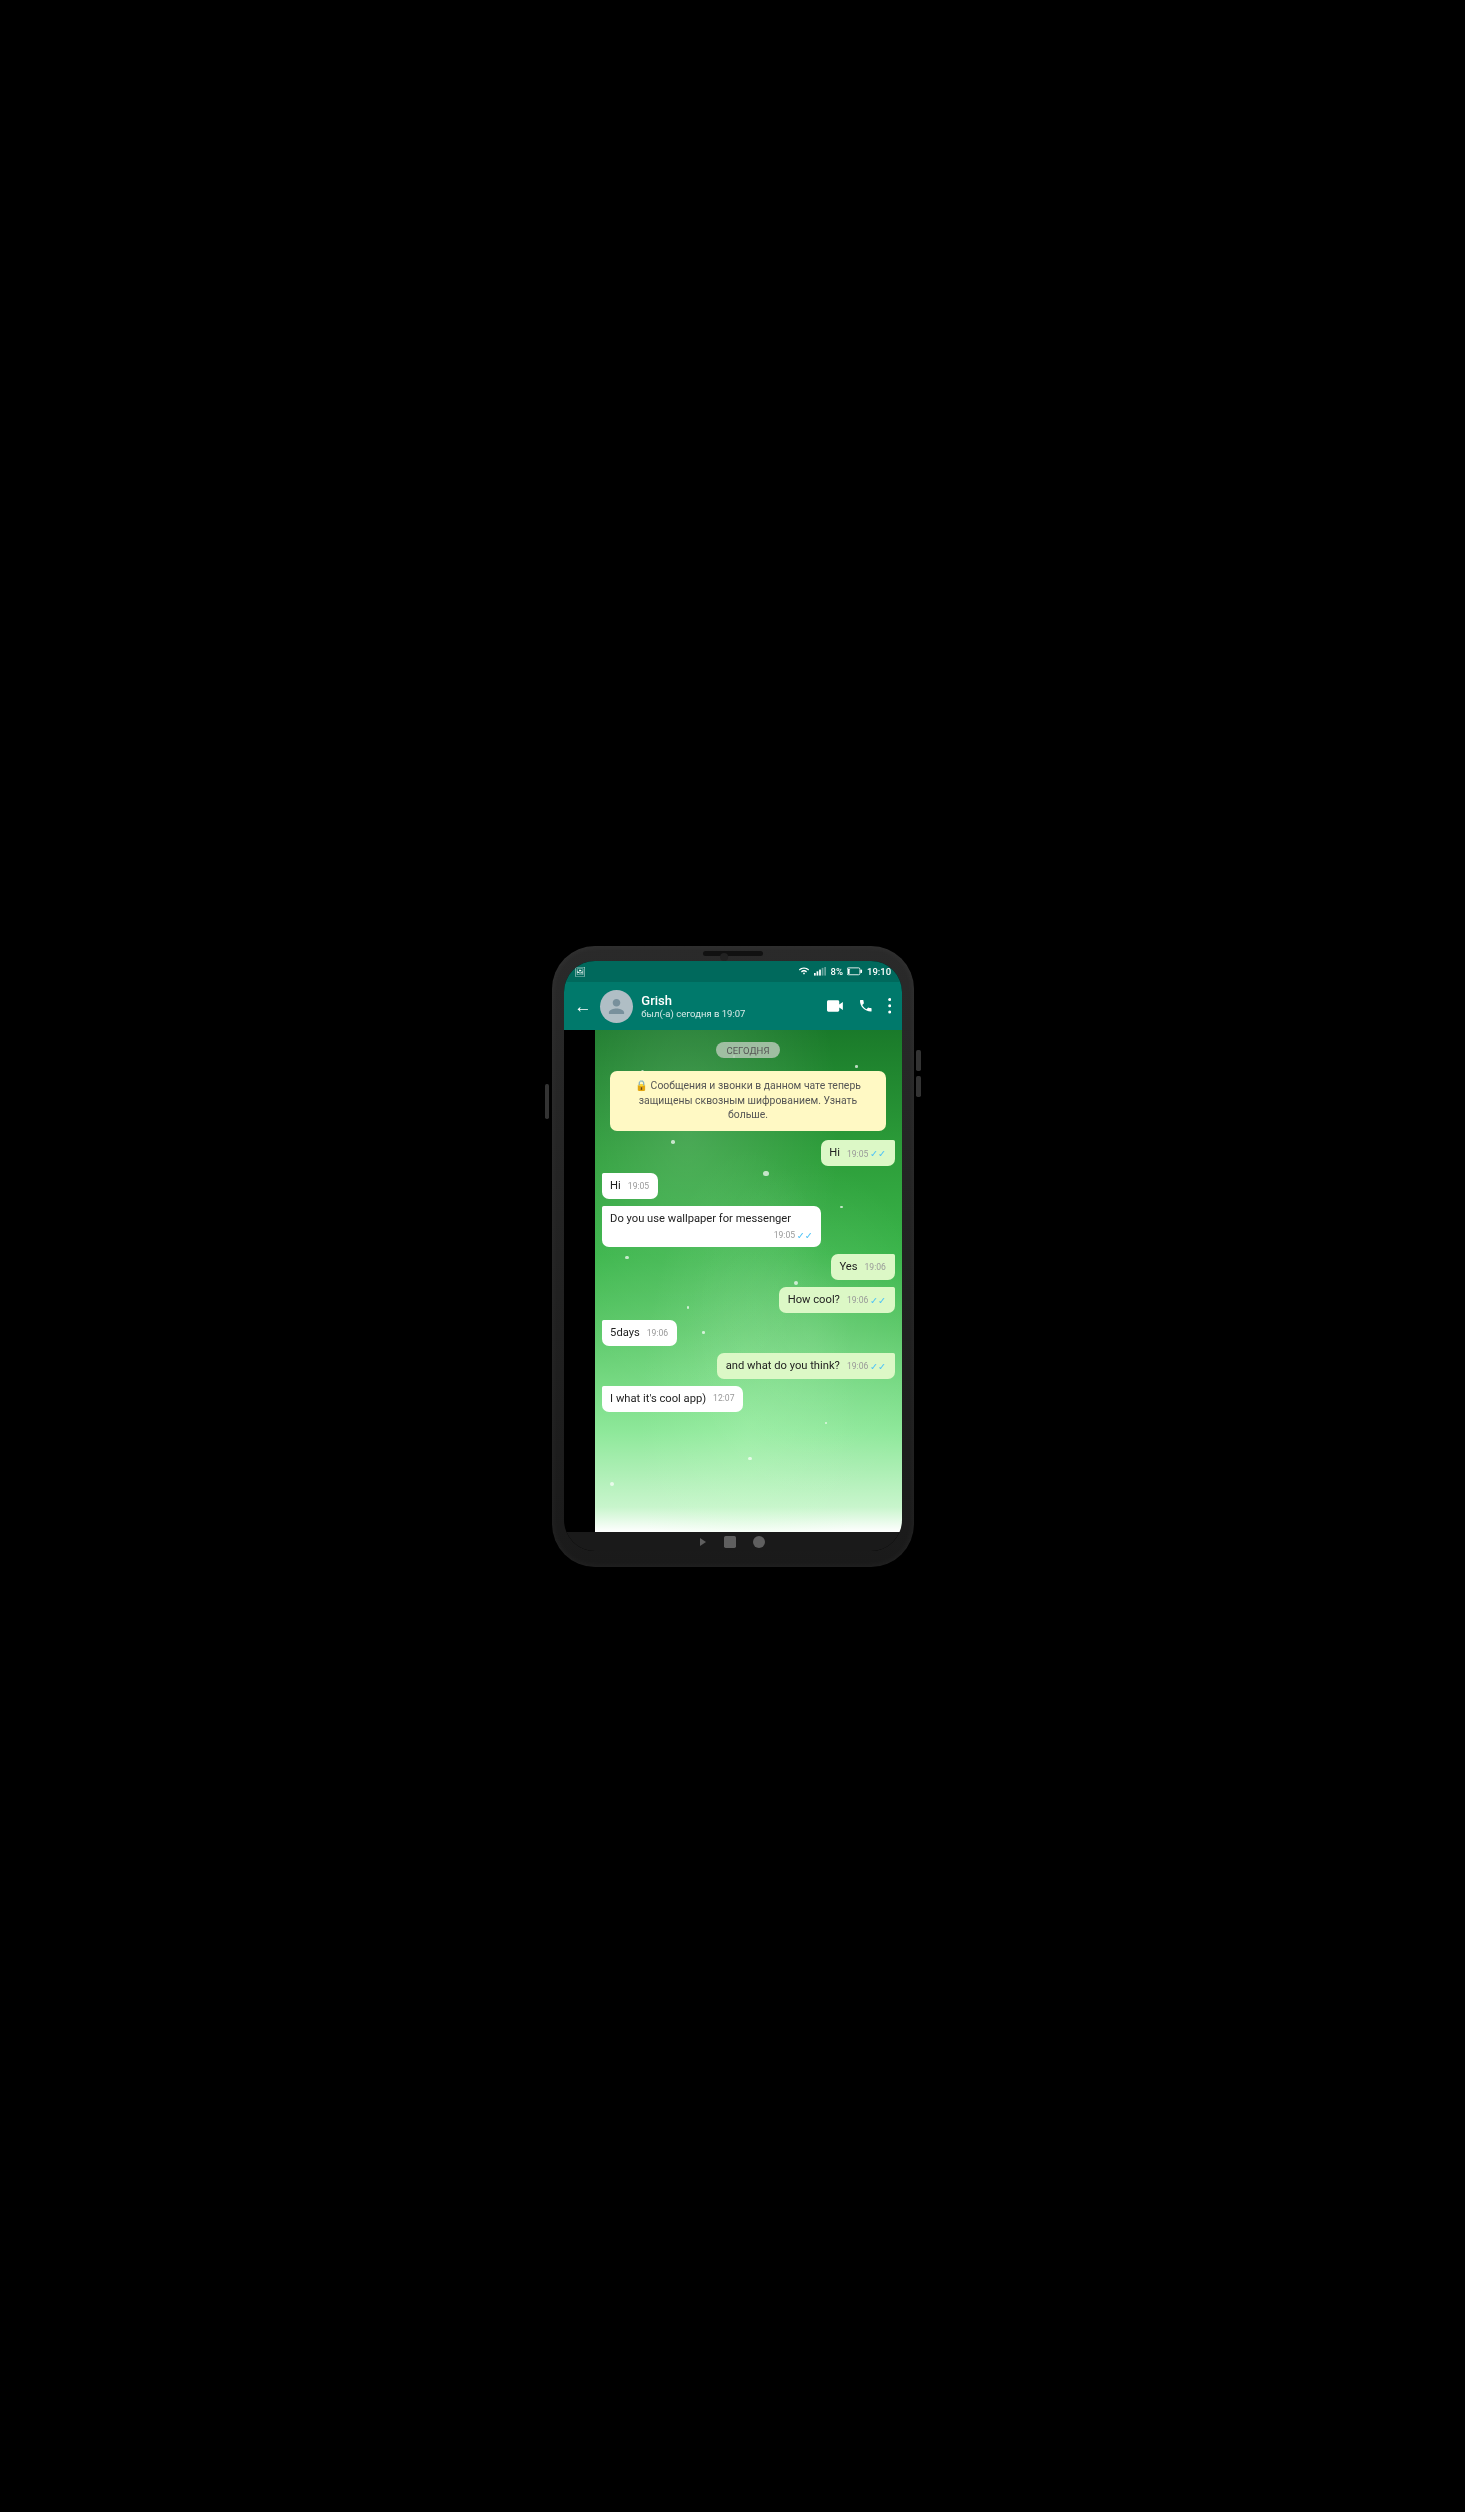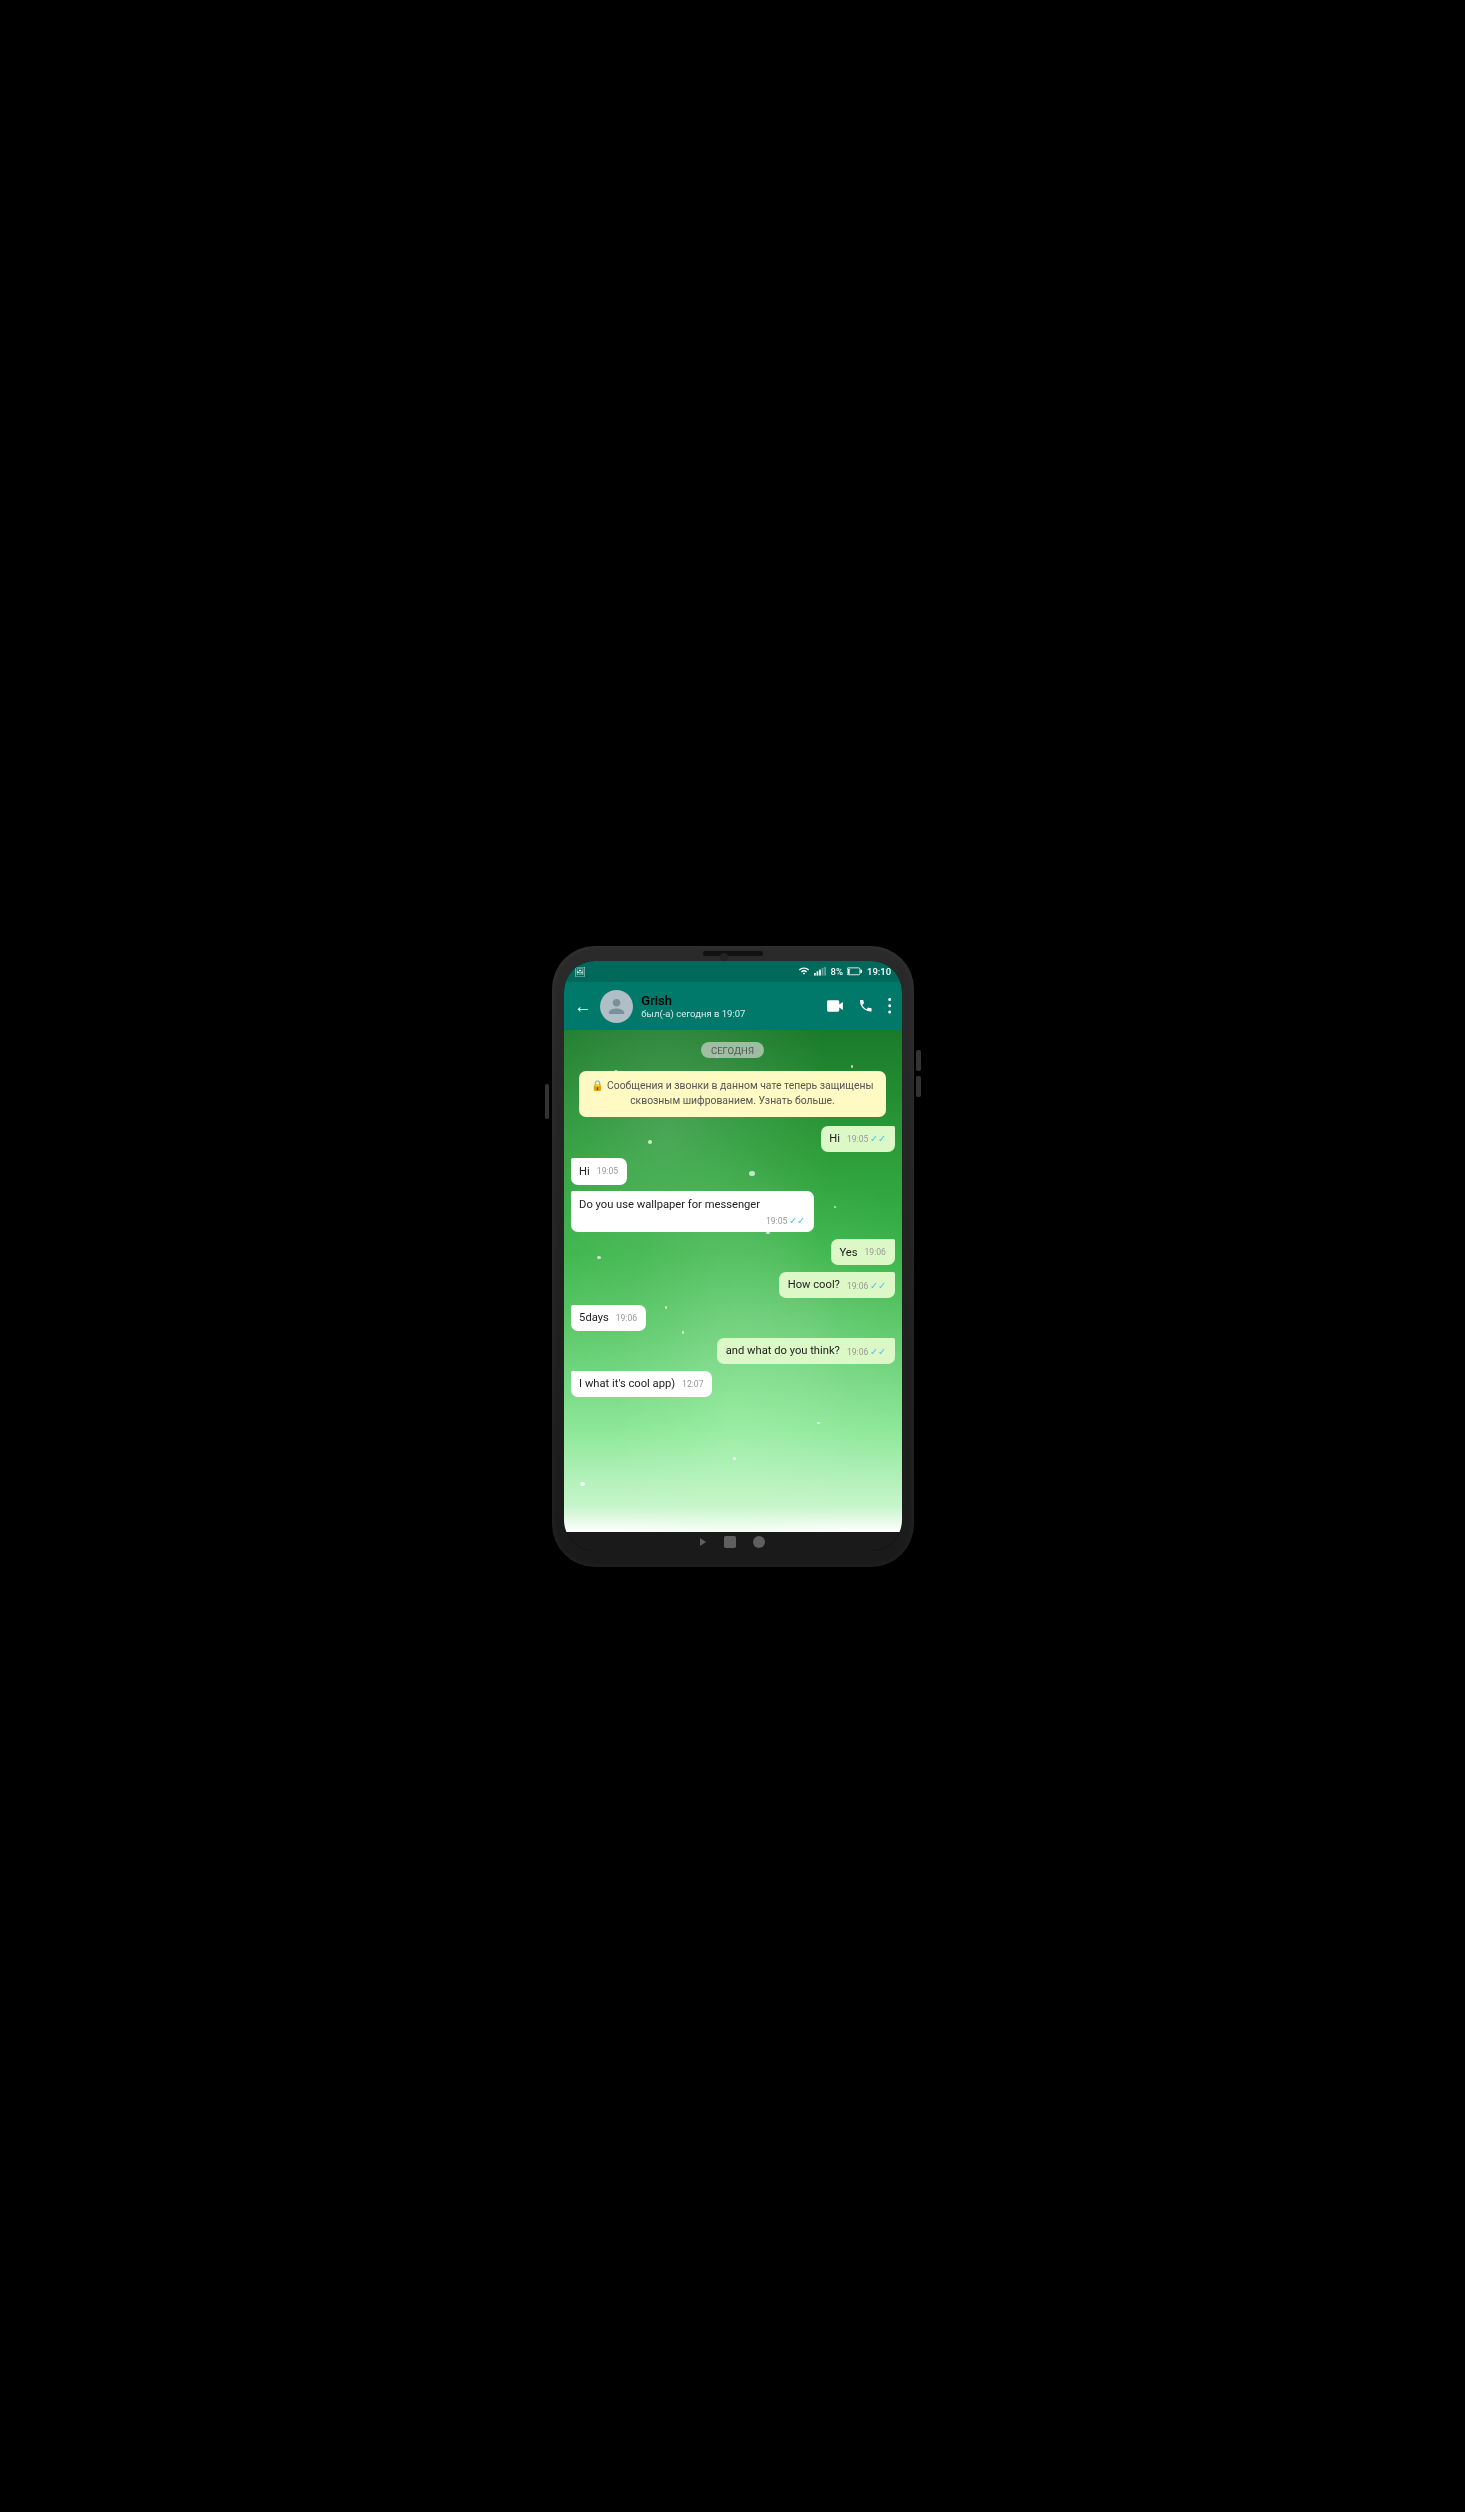--- a/index.html
+++ b/index.html
@@ -122,41 +122,42 @@
       fill: #78909c;
     }
 
     .contact-info {
       flex: 1;
     }
 
     .contact-name {
       font-size: 13px;
       font-weight: 500;
-      color: #000000;
+      color: #ffffff;
     }
 
     .contact-status {
       font-size: 9.5px;
       color: rgba(255,255,255,0.85);
     }
 
     .header-icons {
       display: flex;
       gap: 14px;
       align-items: center;
     }
 
     
     .chat-area {
       flex: 1;
       overflow-y: auto;
       position: relative;
       display: flex;
       flex-direction: column;
+      margin-left: 31px;
     }
 
     .chat-bg {
       position: absolute;
       inset: 0;
       background:
         radial-gradient(ellipse at 30% 20%, rgba(255,255,255,0.15) 0%, transparent 50%),
         radial-gradient(ellipse at 70% 60%, rgba(255,255,255,0.1) 0%, transparent 40%),
         radial-gradient(ellipse at 50% 80%, rgba(200,255,200,0.2) 0%, transparent 50%),
         linear-gradient(180deg, #1a7a2a 0%, #2d9e3a 25%, #3ab54a 45%, #5dc96a 60%, #8ee89a 80%, #c8f5cc 95%, #ffffff 100%);

